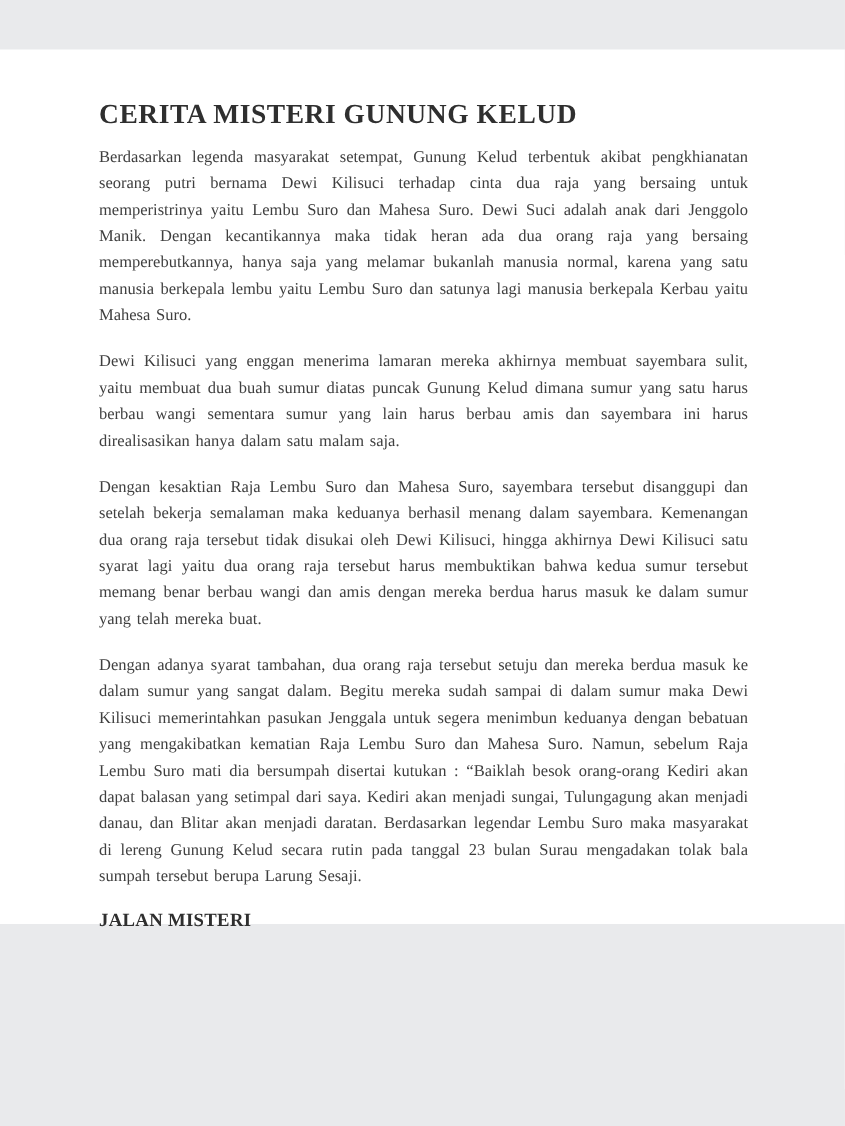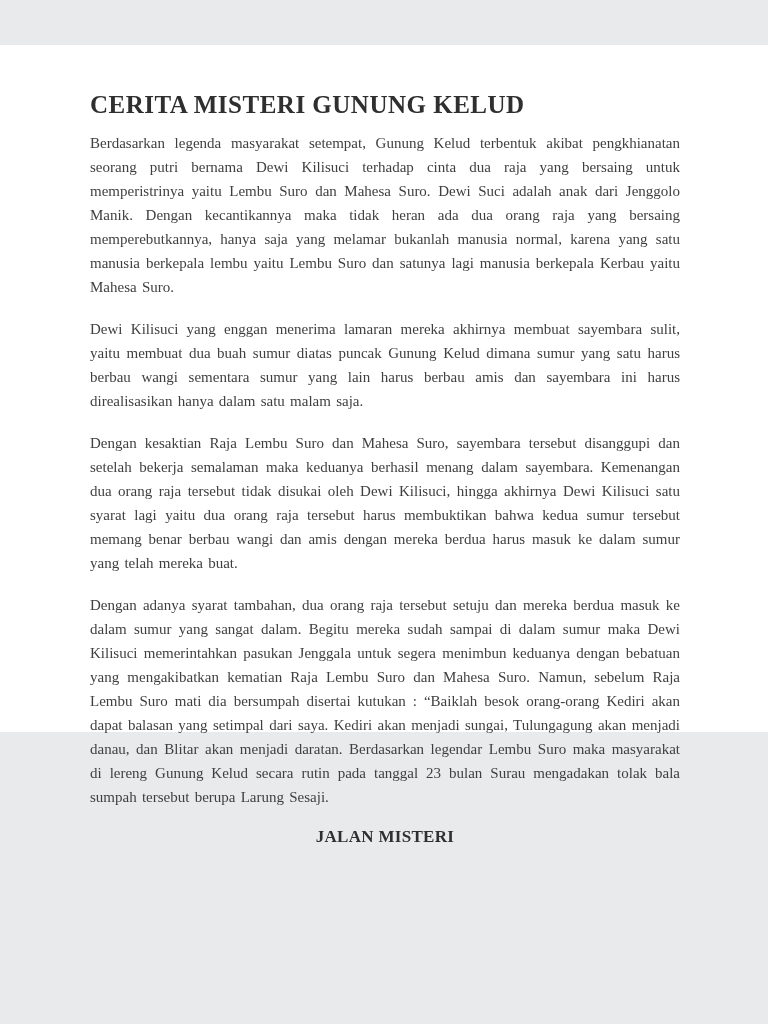--- a/index.html
+++ b/index.html
@@ -24,21 +24,21 @@
     width: 768px;
     background: #e9eaec;
   }
   .band.top { top: 0; height: 45px; }
   .band.bottom { top: 990px; height: 34px; }
   .paper {
     position: absolute;
     top: 45px;
     left: 0;
     width: 768px;
-    height: 687px;
+    height: 795px;
     background: #ffffff;
     box-sizing: border-box;
     padding: 46px 88px 0 90px;
   }
   .doc-title {
     margin: 0 0 12px 0;
     font-size: 25px;
     font-weight: bold;
     letter-spacing: 0.5px;
     color: #2f2f2f;
@@ -50,21 +50,20 @@
     text-align: justify;
     word-spacing: 1.5px;
     color: #3f3f3f;
   }
   .doc-subheading {
     margin: 8px 0 0 0;
     font-size: 17px;
     font-weight: bold;
     letter-spacing: 0.3px;
     color: #2f2f2f;
-    text-align: center;
   }
 </style>
 </head>
 <body>
 
 <div class="canvas">
   <div class="band top"></div>
 
   <div class="paper">
     <h1 class="doc-title">CERITA MISTERI GUNUNG KELUD</h1>

